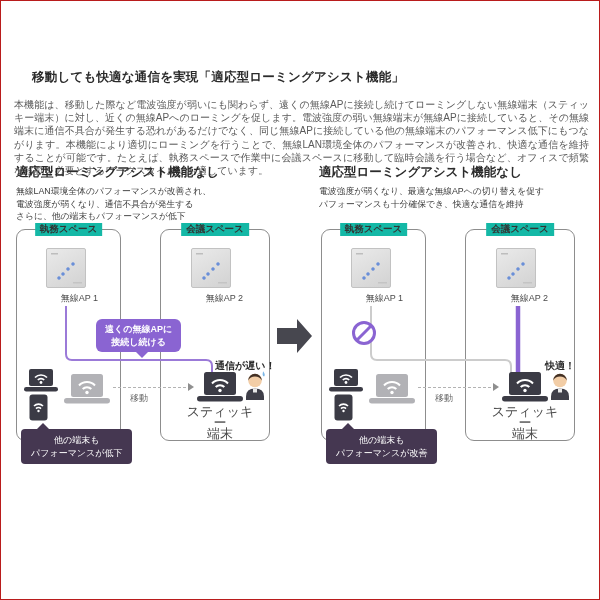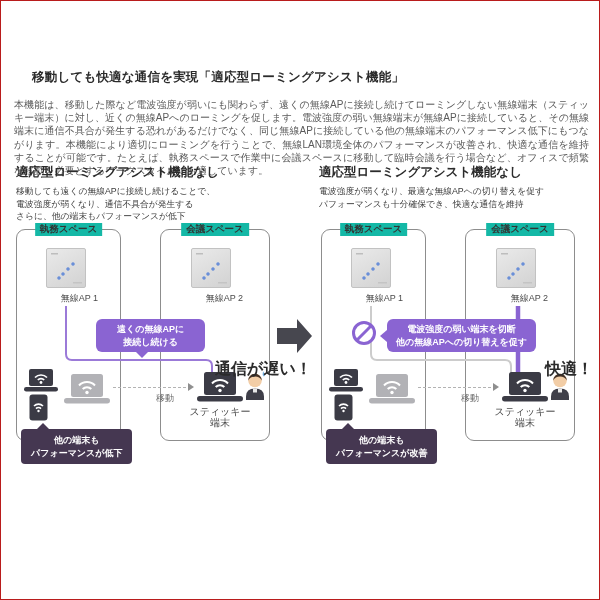--- a/index.html
+++ b/index.html
@@ -37,60 +37,60 @@
         linear-gradient(150deg,#eaeaea,#d2d2d2);
       background-size:auto,auto,auto,auto,7px 1.5px,9px 1.5px,100% 100%;
       background-position:0 0,0 0,0 0,0 0,4px 4px,right 3px bottom 4px,0 0;
       background-repeat:no-repeat}
   .ap.a1{left:30px}.ap.a2{left:175px}
   .ap-label{position:absolute;top:63px;width:64px;text-align:right;font-size:9px;color:#4a4a4a;z-index:1;white-space:nowrap}
   .ap-label.p1{left:18px}.ap-label.p2{left:163px}
 
   .callout{position:absolute;background:#8a64d2;color:#fff;border-radius:6px;z-index:3;text-align:center}
   .co-text{display:block;font-size:9px;font-weight:700;line-height:12.5px;white-space:pre-line}
-  .callout.co-left{left:80px;top:90px;padding:4px 21px}
+  .callout.co-left{left:80px;top:90px;padding:4px 9px}
   .callout.co-right{left:66px;top:90px;padding:4px 9px}
   .ptr-down{position:absolute;bottom:-6px;left:40px;width:0;height:0;border-left:6px solid transparent;border-right:6px solid transparent;border-top:6px solid #8a64d2}
   .ptr-left{position:absolute;left:-7px;top:11px;width:0;height:0;border-top:6px solid transparent;border-bottom:6px solid transparent;border-right:7px solid #8a64d2}
 
   .no-icon{position:absolute;left:30px;top:91px;z-index:3}
 
   .device{position:absolute;z-index:3;line-height:0}
   .d-laptop-small{left:8px;top:140px}
   .d-tablet{left:13px;top:165px}
   .d-laptop-gray{left:48px;top:145px}
   .d-laptop-sticky{left:181px;top:143px}
   .d-person{left:228px;top:141px}
 
   .move-arrow{position:absolute;left:97px;top:158px;width:78px;border-top:1.6px dashed #b3b3b3;z-index:1}
   .move-head{position:absolute;right:-3px;top:-5.5px;width:0;height:0;border-left:6px solid #8f8f8f;border-top:4px solid transparent;border-bottom:4px solid transparent}
-  .move-label{position:absolute;left:114px;top:163px;width:44px;text-align:right;font-size:9px;color:#666;z-index:1}
-
-  .status{position:absolute;top:130px;font-size:16px;font-weight:700;color:#2b2b2b;white-space:nowrap;z-index:4}
+  .move-label{position:absolute;left:114px;top:163px;width:44px;text-align:left;font-size:9px;color:#666;z-index:1}
+
+  .status{position:absolute;top:130px;font-size:10px;font-weight:700;color:#2b2b2b;white-space:nowrap;z-index:4}
   .status.s-left{left:199px}.status.s-right{left:224px}
 
-  .sticky-label{position:absolute;left:168px;top:177px;width:72px;text-align:center;font-size:10px;line-height:11px;color:#4a4a4a;white-space:pre-line;z-index:1}
+  .sticky-label{position:absolute;left:168px;top:177px;width:72px;text-align:center;font-size:13px;line-height:11px;color:#4a4a4a;white-space:pre-line;z-index:1}
 
   .dark-callout{position:absolute;left:5px;top:200px;background:#453751;color:#fff;border-radius:4px;padding:5px 10px;z-index:4;text-align:center}
-  .dark-callout .co-text{font-size:9px;font-weight:700;line-height:12.5px}
+  .dark-callout .co-text{font-size:9px;font-weight:400;line-height:12.5px}
   .ptr-up{position:absolute;top:-6px;left:16px;width:0;height:0;border-left:6px solid transparent;border-right:6px solid transparent;border-bottom:6px solid #453751}
 
   .transition-arrow{position:absolute;left:276px;top:316px;z-index:5;line-height:0}
 </style>
 </head>
 <body>
 
 <div class="page">
 
   <div class="title">移動しても快適な通信を実現「適応型ローミングアシスト機能」</div>
   <div class="intro">本機能は、移動した際など電波強度が弱いにも関わらず、遠くの無線APに接続し続けてローミングしない無線端末（スティッキー端末）に対し、近くの無線APへのローミングを促します。電波強度の弱い無線端末が無線APに接続していると、その無線端末に通信不具合が発生する恐れがあるだけでなく、同じ無線APに接続している他の無線端末のパフォーマンス低下にもつながります。本機能により適切にローミングを行うことで、無線LAN環境全体のパフォーマンスが改善され、快適な通信を維持することが可能です。たとえば、執務スペースで作業中に会議スペースに移動して臨時会議を行う場合など、オフィスで頻繁な移動を必要とするワークスタイルにも適しています。</div>
 
   <div class="col-heading cl">適応型ローミングアシスト機能なし</div>
   <div class="col-heading cr">適応型ローミングアシスト機能なし</div>
-  <div class="col-desc cl">移動しても遠くの無線APに接続し続けることで、
+  <div class="col-desc cl">無線LAN環境全体のパフォーマンスが改善され、
 電波強度が弱くなり、通信不具合が発生する
 さらに、他の端末もパフォーマンスが低下</div>
   <div class="col-desc cr">電波強度が弱くなり、最適な無線APへの切り替えを促す
 パフォーマンスも十分確保でき、快適な通信を維持</div>
 
   <div class="panel pl">
     <svg class="lines" width="260" height="250" viewBox="0 0 260 250">
       <path d="M50 77 V125 Q50 131 56 131 H190 Q196 131 196 137 V146" fill="none" stroke="#9b7ad8" stroke-width="2"></path>
     </svg>
 
@@ -198,25 +198,20 @@
     <div class="ap-label p1">無線AP 1</div>
     <div class="ap-label p2">無線AP 2</div>
 
     <div class="no-icon">
       <svg width="26" height="26" viewBox="0 0 26 26">
         <circle cx="13" cy="13" r="10.5" fill="#fff" stroke="#8a64d2" stroke-width="3"></circle>
         <line x1="5.8" y1="20.2" x2="20.2" y2="5.8" stroke="#8a64d2" stroke-width="3"></line>
       </svg>
     </div>
 
-    <div class="callout co-right">
-      <span class="ptr-left"></span>
-      <span class="co-text">電波強度の弱い端末を切断
-他の無線APへの切り替えを促す</span>
-    </div>
 
     <div class="device d-laptop-small">
       <svg width="34" height="24" viewBox="0 0 34 24">
         <rect x="5" y="0" width="24" height="17" rx="2" fill="#3b3b45"></rect>
         <path d="M11 8.5 a8.4 8.4 0 0 1 12 0" fill="none" stroke="#fff" stroke-width="1.7"></path>
         <path d="M13.8 11 a4.5 4.5 0 0 1 6.4 0" fill="none" stroke="#fff" stroke-width="1.7"></path>
         <circle cx="17" cy="13.5" r="1.4" fill="#fff"></circle>
         <rect x="0" y="18" width="34" height="4.5" rx="2.25" fill="#3b3b45"></rect>
       </svg>
     </div>

